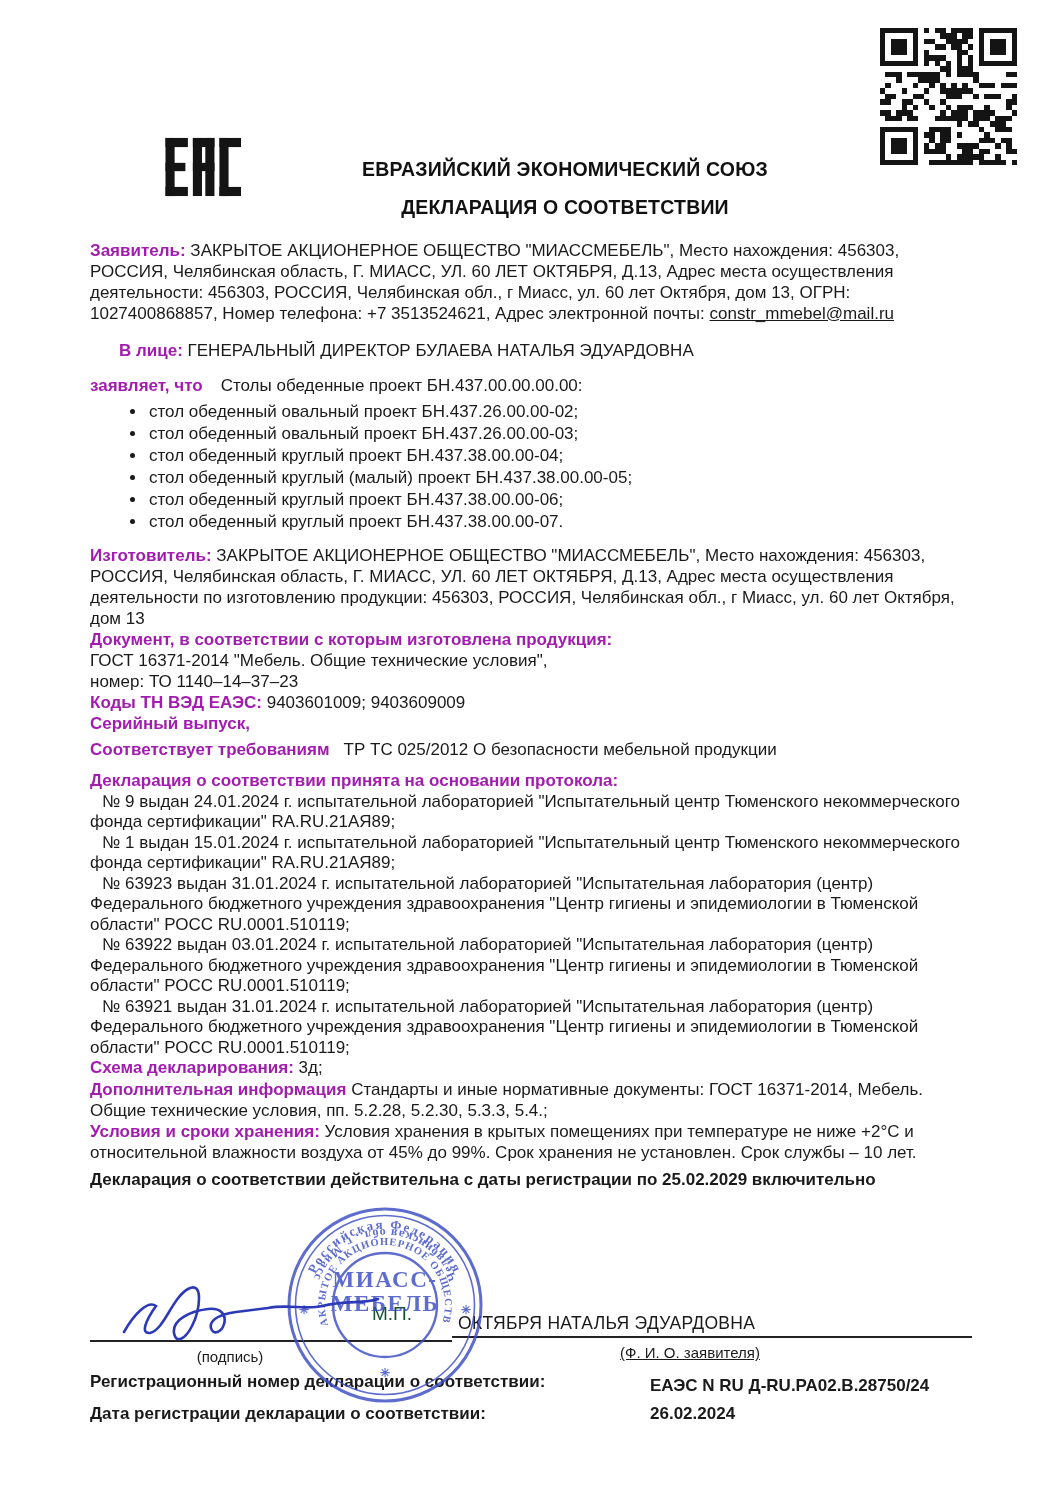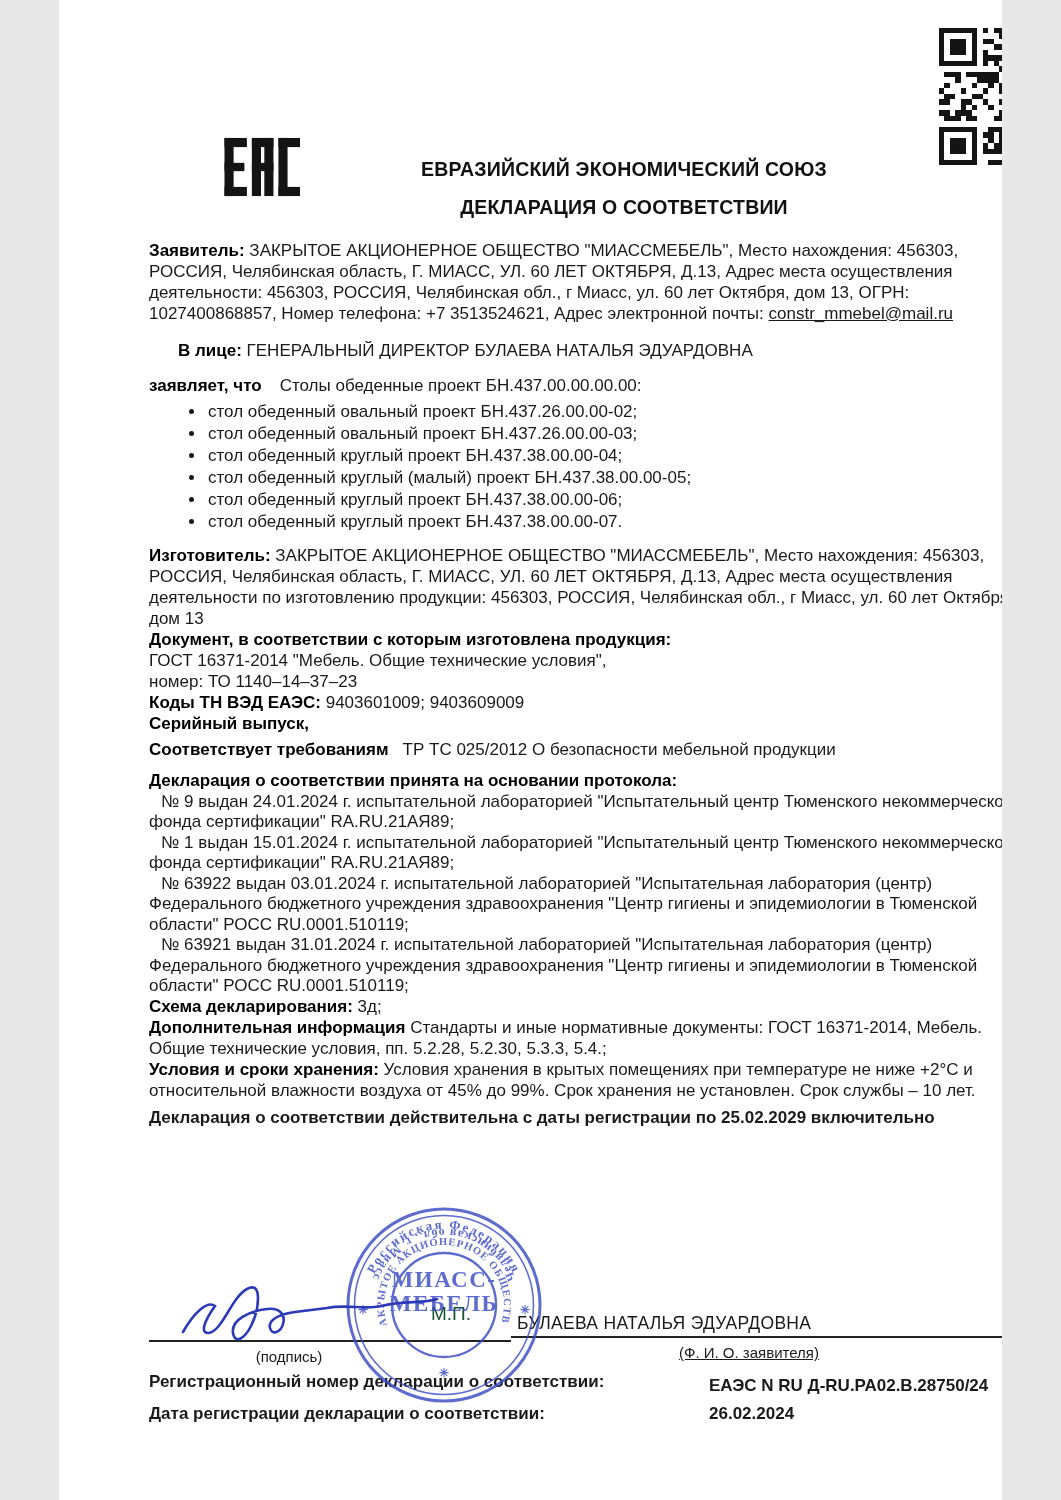--- a/index.html
+++ b/index.html
@@ -1,19 +1,19 @@
 <!DOCTYPE html>
 <html lang="ru"><head>
 <meta charset="utf-8">
 <style>
   * { box-sizing: border-box; margin: 0; padding: 0; }
   html,body { background:#e8e8e8; }
   .page {
     position: relative;
-    width: 943px; height: 1500px;
+    width: 1061px; height: 1500px;
     margin: 0 auto;
     background: #ffffff;
     font-family: "Liberation Sans", sans-serif;
     color: #1a1a1a;
     overflow: hidden;
   }
   
   .eac-logo { position:absolute; left:163px; top:134px; width:78px; height:66px; }
   .eac-logo svg { display:block; width:100%; height:100%; }
   .qr { position:absolute; left:880px; top:28px; width:137px; height:137px; }
@@ -23,21 +23,21 @@
     font-weight:bold; font-size:19.5px; letter-spacing:.2px; color:#111;
   }
   .union-title { top:158px; }
   .doc-title   { top:196px; }
 
   
   .body {
     position:absolute; left:90px; top:240px; width:888px;
     font-size:17px; line-height:21px;
   }
-  .body b { color:#000000; }
+  .body b { color:#a21caf; }
   .para-applicant { margin-bottom:16px; }
   .para-representative { margin-bottom:14px;margin-left:29px; }
   .declare-intro { margin-bottom:5px; }
   .declare-intro .gap-wide { margin-left:18px; }
   ul.products { margin:3px 0 12px 0; padding-left:57px; line-height:22px; list-style:disc; }
   ul.products li { padding-left:2px; }
   .manufacturer { margin-bottom:0; }
   .tight p { margin:0; }
   .compliance { margin-top:5px; margin-bottom:11px; }
   .compliance .gap { margin-left:14px; }
@@ -121,20 +121,21 @@
       <p><b>Коды ТН ВЭД ЕАЭС:</b> <span>9403601009; 9403609009</span></p>
       <p><b>Серийный выпуск,</b></p>
     </div>
 
     <p class="compliance"><b>Соответствует требованиям</b><span class="gap">ТР ТС 025/2012 О безопасности мебельной продукции</span></p>
 
     <div class="tight protocols">
       <p><b>Декларация о соответствии принята на основании протокола:</b></p>
       <p class="entry">№ 9 выдан 24.01.2024 г. испытательной лабораторией "Испытательный центр Тюменского некоммерческого фонда сертификации" RA.RU.21АЯ89;</p>
       <p class="entry">№ 1 выдан 15.01.2024 г. испытательной лабораторией "Испытательный центр Тюменского некоммерческого фонда сертификации" RA.RU.21АЯ89;</p>
+      <p class="entry">№ 63923 выдан 31.01.2024 г. испытательной лабораторией "Испытательная лаборатория (центр) Федерального бюджетного учреждения здравоохранения "Центр гигиены и эпидемиологии в Тюменской области" РОСС RU.0001.510119;</p>
       <p class="entry">№ 63922 выдан 03.01.2024 г. испытательной лабораторией "Испытательная лаборатория (центр) Федерального бюджетного учреждения здравоохранения "Центр гигиены и эпидемиологии в Тюменской области" РОСС RU.0001.510119;</p>
       <p class="entry">№ 63921 выдан 31.01.2024 г. испытательной лабораторией "Испытательная лаборатория (центр) Федерального бюджетного учреждения здравоохранения "Центр гигиены и эпидемиологии в Тюменской области" РОСС RU.0001.510119;</p>
       <p class="scheme"><b>Схема декларирования:</b> <span>3д;</span></p>
     </div>
 
     <p class="addinfo"><b>Дополнительная информация</b> <span>Стандарты и иные нормативные документы: ГОСТ 16371-2014, Мебель. Общие технические условия, пп. 5.2.28, 5.2.30, 5.3.3, 5.4.;</span></p>
 
     <p class="storage"><b>Условия и сроки хранения:</b> <span>Условия хранения в крытых помещениях при температуре не ниже +2°С и относительной влажности воздуха от 45% до 99%. Срок хранения не установлен. Срок службы – 10 лет.</span></p>
 
     <p class="validity">Декларация о соответствии действительна с даты регистрации по 25.02.2029 включительно</p>
@@ -165,21 +166,21 @@
 
   <div class="mp-label">М.П.</div>
 
   <svg class="signature" viewBox="0 0 310 90" xmlns="http://www.w3.org/2000/svg">
     <path d="M 8 62 C 18 44 32 30 40 36 C 30 50 24 64 34 63 C 48 60 56 28 72 19 C 88 10 84 40 76 56 C 70 68 60 75 58 63 C 56 50 74 41 92 39 C 104 37.5 111 44 108 54 C 106 62 97 66 95 58 C 93 50 104 44 120 42 L 152 38 C 172 34 190 40 206 36 C 230 30 248 34 262 29" fill="none" stroke="#2c3ab8" stroke-width="2.6" stroke-linecap="round"></path>
   </svg>
 
   <div class="sig-line-left"></div>
   <div class="sig-line-right"></div>
   <div class="sig-caption">(подпись)</div>
-  <div class="fio-name">БУЛАЕВА НАТАЛЬЯ ЭДУАРДОВНА</div>
+  <div class="fio-name">ОКТЯБРЯ НАТАЛЬЯ ЭДУАРДОВНА</div>
   <div class="fio-caption">(Ф. И. О. заявителя)</div>
 
   <div class="reg-label">Регистрационный номер декларации о соответствии:</div>
   <div class="reg-value">ЕАЭС N RU Д-RU.РА02.В.28750/24</div>
   <div class="date-label">Дата регистрации декларации о соответствии:</div>
   <div class="date-value">26.02.2024</div>
 
 </div>
 
 </body></html>

